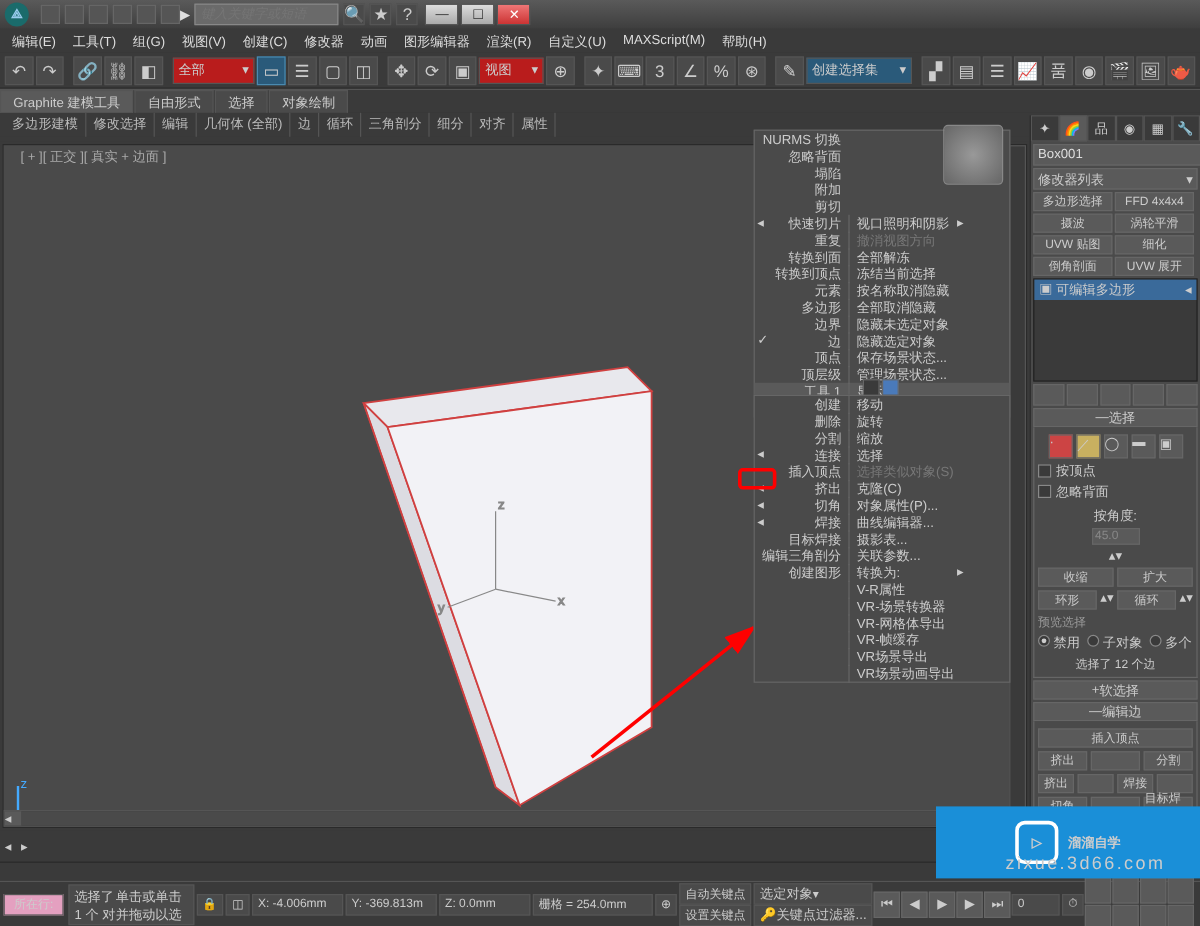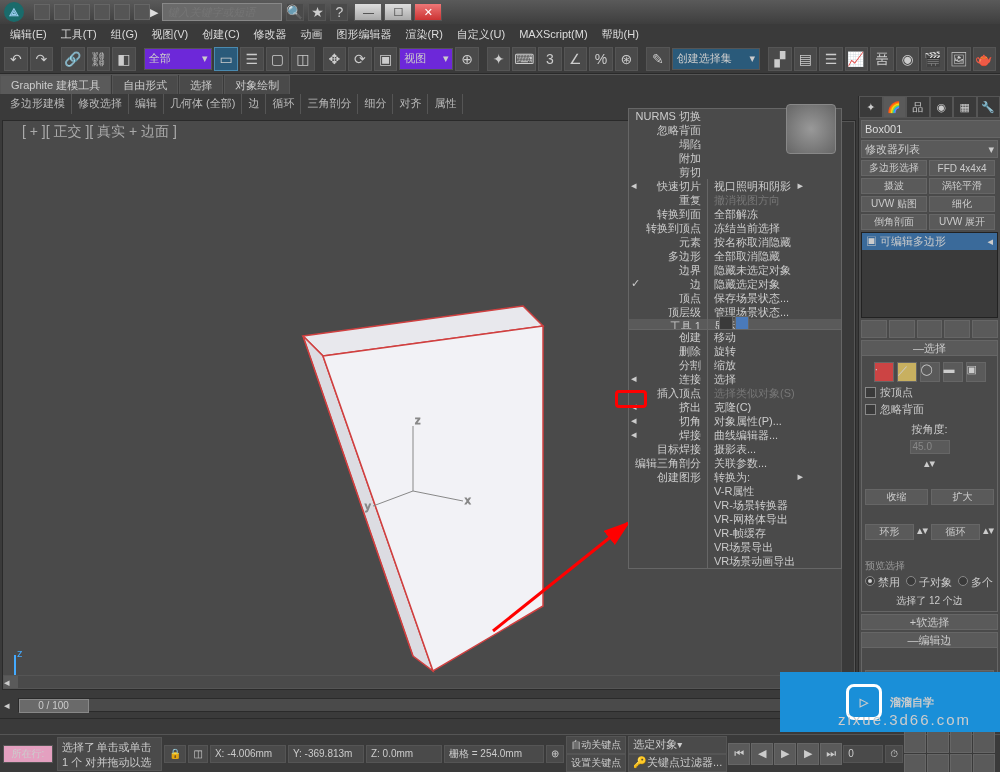--- a/index.html
+++ b/index.html
@@ -19,34 +19,34 @@
 
 
 .menubar { height:20px; background:#3a3a3a; display:flex; align-items:center; padding:0 4px; gap:2px;}
 .menubar span { padding:2px 6px; color:#ddd; }
 
 
 .toolbar { height:30px; background:#3a3a3a; display:flex; align-items:center; padding:0 4px; gap:2px; border-bottom:1px solid #2a2a2a;}
 .tbtn { width:24px; height:24px; background:#4a4a4a; border:1px solid #555; display:flex; align-items:center; justify-content:center; font-size:14px;}
 .tbtn.active { background:#2a5a7a; border-color:#4a8ab0;}
 .tsep { width:4px; }
-.tdrop { width:70px; height:22px; background:#6d28d9; border:1px solid #555; display:flex; align-items:center; padding:0 4px; justify-content:space-between;}
+.tdrop { width:70px; height:22px; background:#b91c1c; border:1px solid #555; display:flex; align-items:center; padding:0 4px; justify-content:space-between;}
 .tdrop.sel { background:#2a5a7a;}
 
 
 .ribbon { height:20px; background:#3a3a3a; display:flex; border-top:1px solid #555;}
 .rtab { padding:2px 10px; background:#4a4a4a; border:1px solid #555; border-bottom:none; margin-right:1px;}
 .rtab.active { background:#5a5a5a;}
 .subtab { height:20px; background:#3a3a3a; display:flex; padding:0 4px;}
 .subtab span { padding:2px 6px; color:#bbb; border-right:1px solid #555;}
 
 
 .main { position:absolute; top:118px; left:0; right:142px; bottom:80px; background:#3a3a3a; display:flex;}
 .viewport { flex:1; background:#4a4a4a; position:relative; margin:2px; border:1px solid #2a2a2a;}
-.vplabel { position:absolute; top:2px; left:19px; color:#aaa; font-size:14px;}
+.vplabel { position:absolute; top:2px; left:0; color:#aaa; font-size:11px;padding-left:14px;}
 .box3d { position:absolute; top:175px; left:290px; width:260px; height:380px; }
 .box3d svg { width:100%; height:100%; overflow:visible;}
 .axis { position:absolute; bottom:6px; left:6px; }
 .arrow-line { position:absolute; top:390px; left:430px; width:220px; height:130px; pointer-events:none;}
 .red-box { position:absolute; top:390px; left:615px; width:32px; height:18px; border:3px solid red; border-radius:4px; pointer-events:none; z-index:5;}
 
 
 .ctxmenu { position:absolute; background:#4a4a4a; border:1px solid #666; font-size:11px; }
 .ctxmenu .row { display:flex; height:14px; align-items:center;}
 .ctxmenu .left { width:78px; text-align:right; padding-right:6px; color:#ccc; position:relative;}
@@ -79,21 +79,21 @@
 .stackbtns div { flex:1; height:18px; background:#5a5a5a; border:1px solid #666;}
 .rollhdr { background:#5a5a5a; border:1px solid #666; text-align:center; height:16px; margin:2px 2px 0 2px; display:flex; align-items:center; justify-content:center;}
 .rollbody { margin:0 2px; padding:3px; border:1px solid #666; border-top:none; background:#4a4a4a;}
 .subobj { display:flex; gap:3px; margin:3px 0; justify-content:center;}
 .subobj div { width:20px; height:20px; background:#5a5a5a; border:1px solid #666;}
 .subobj .on { background:#c8b060; }
 .chk { display:flex; align-items:center; gap:4px; margin:2px 0;}
 .chk .box { width:11px; height:11px; border:1px solid #888; background:#3a3a3a;}
 .spin { display:flex; align-items:center; gap:3px; margin:2px 0;flex-direction:column;}
 .spin .field { background:#5a5a5a; border:1px solid #666; width:40px; height:14px; color:#888; font-size:10px; padding:0 2px;}
-.btnrow { display:flex; gap:3px; margin:19px 0;}
+.btnrow { display:flex; gap:3px; margin:3px 0;}
 .btnrow div { flex:1; height:16px; background:#5a5a5a; border:1px solid #666; display:flex; align-items:center; justify-content:center; font-size:10px;}
 .radio { width:10px; height:10px; border:1px solid #888; border-radius:50%; background:#3a3a3a; display:inline-block; margin-right:3px;}
 .radio.on::after { content:''; display:block; width:4px; height:4px; background:#ccc; border-radius:50%; margin:2px;}
 .minibtn { width:14px; height:14px; background:#5a5a5a; border:1px solid #666; display:inline-block;}
 
 
 .timeslider { position:absolute; bottom:54px; left:0; right:142px; height:26px; background:#3a3a3a; display:flex; align-items:center;}
 .timeslider .track { flex:1; height:14px; background:#4a4a4a; border:1px solid #2a2a2a; margin:0 4px; position:relative;}
 .timeslider .thumb { position:absolute; left:0; width:70px; height:14px; background:#6a6a6a; border:1px solid #888; text-align:center; font-size:10px;}
 .trackbar { position:absolute; bottom:38px; left:0; right:142px; height:16px; background:#3a3a3a; border-top:1px solid #2a2a2a;}
@@ -540,23 +540,20 @@
         <div>桥</div>
         <div class="minibtn"></div>
         <div>连接</div>
         <div class="minibtn"></div>
       </div>
   </div>
 </div>
 
 <div class="timeslider">
   <span style="margin:0 4px">◂</span>
-  <div class="track">
-      <div class="thumb">0 / 100</div>
-    </div>
   <span style="margin:0 4px">▸</span>
 </div>
 <div class="trackbar"></div>
 
 <div class="statusbar">
   <div style="display:flex;flex-direction:column;margin:0 2px">
     <div class="seg" style="background:#e4a0c0;width:50px;justify-content:center">所在行:</div>
   </div>
   <div class="prompt seg">
     <div>选择了 1 个 对象</div>

